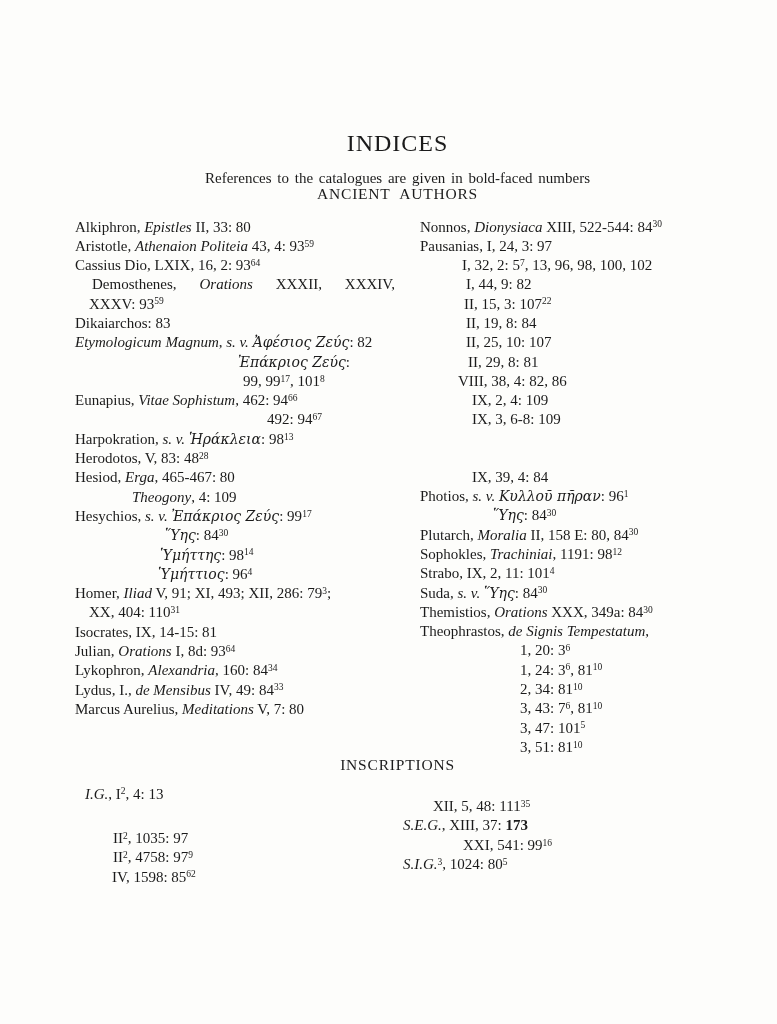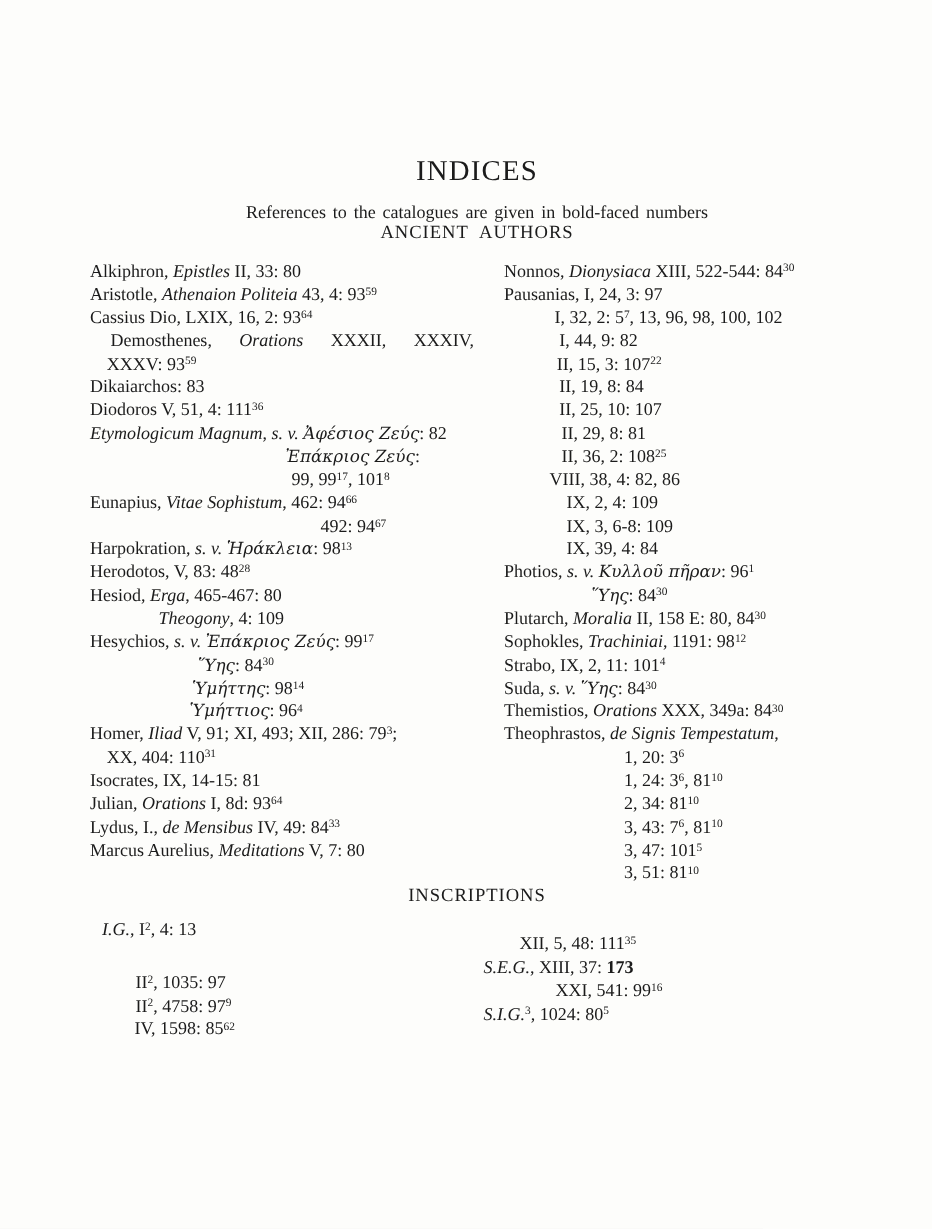--- a/index.html
+++ b/index.html
@@ -63,55 +63,54 @@
     <h2 class="section-heading heading-authors">ANCIENT AUTHORS</h2>
 
     <div class="cols">
       <div class="col col-left">
           <div class="line"><span>Alkiphron, </span><i>Epistles</i><span> II, 33: 80</span></div>
           <div class="line"><span>Aristotle, </span><i>Athenaion Politeia</i><span> 43, 4: 93</span><sup>59</sup></div>
           <div class="line"><span>Cassius Dio, LXIX, 16, 2: 93</span><sup>64</sup></div>
           <div class="line justify"><span>Demosthenes, </span><i>Orations</i><span> XXXII, XXXIV,</span></div>
           <div class="line" style="padding-left: 14px;"><span>XXXV: 93</span><sup>59</sup></div>
           <div class="line"><span>Dikaiarchos: 83</span></div>
-          <div class="line"><span>Diodoros V, 51, 4: 111</span><sup>36</sup></div>
           <div class="line"><i>Etymologicum Magnum</i><span>, </span><i>s. v.</i><span> </span><span class="greek">Ἀφέσιος Ζεύς</span><span>: 82</span></div>
           <div class="line" style="padding-left: 163px;"><span class="greek">Ἐπάκριος Ζεύς</span><span>:</span></div>
           <div class="line" style="padding-left: 168px;"><span>99, 99</span><sup>17</sup><span>, 101</span><sup>8</sup></div>
           <div class="line"><span>Eunapius, </span><i>Vitae Sophistum</i><span>, 462: 94</span><sup>66</sup></div>
           <div class="line" style="padding-left: 192px;"><span>492: 94</span><sup>67</sup></div>
           <div class="line"><span>Harpokration, </span><i>s. v.</i><span> </span><span class="greek">Ἡράκλεια</span><span>: 98</span><sup>13</sup></div>
           <div class="line"><span>Herodotos, V, 83: 48</span><sup>28</sup></div>
           <div class="line"><span>Hesiod, </span><i>Erga</i><span>, 465-467: 80</span></div>
           <div class="line" style="padding-left: 57px;"><i>Theogony</i><span>, 4: 109</span></div>
           <div class="line"><span>Hesychios, </span><i>s. v.</i><span> </span><span class="greek">Ἐπάκριος Ζεύς</span><span>: 99</span><sup>17</sup></div>
           <div class="line" style="padding-left: 90px;"><span class="greek">Ὕης</span><span>: 84</span><sup>30</sup></div>
           <div class="line" style="padding-left: 85px;"><span class="greek">Ὑμήττης</span><span>: 98</span><sup>14</sup></div>
           <div class="line" style="padding-left: 83px;"><span class="greek">Ὑμήττιος</span><span>: 96</span><sup>4</sup></div>
           <div class="line"><span>Homer, </span><i>Iliad</i><span> V, 91; XI, 493; XII, 286: 79</span><sup>3</sup><span>;</span></div>
           <div class="line" style="padding-left: 14px;"><span>XX, 404: 110</span><sup>31</sup></div>
           <div class="line"><span>Isocrates, IX, 14-15: 81</span></div>
           <div class="line"><span>Julian, </span><i>Orations</i><span> I, 8d: 93</span><sup>64</sup></div>
+          <div class="line"><span>Lykophron, </span><i>Alexandria</i><span>, 160: 84</span><sup>34</sup></div>
           <div class="line"><span>Lydus, I., </span><i>de Mensibus</i><span> IV, 49: 84</span><sup>33</sup></div>
           <div class="line"><span>Marcus Aurelius, </span><i>Meditations</i><span> V, 7: 80</span></div>
         </div>
       <div class="col col-right">
           <div class="line"><span>Nonnos, </span><i>Dionysiaca</i><span> XIII, 522-544: 84</span><sup>30</sup></div>
           <div class="line"><span>Pausanias, I, 24, 3: 97</span></div>
           <div class="line" style="padding-left: 42px;"><span>I, 32, 2: 5</span><sup>7</sup><span>, 13, 96, 98, 100, 102</span></div>
           <div class="line" style="padding-left: 46px;"><span>I, 44, 9: 82</span></div>
           <div class="line" style="padding-left: 44px;"><span>II, 15, 3: 107</span><sup>22</sup></div>
           <div class="line" style="padding-left: 46px;"><span>II, 19, 8: 84</span></div>
           <div class="line" style="padding-left: 46px;"><span>II, 25, 10: 107</span></div>
           <div class="line" style="padding-left: 48px;"><span>II, 29, 8: 81</span></div>
-          <div class="line" style="padding-left: 48px;"><span>II, 36, 2: 108</span><sup>25</sup></div>
           <div class="line" style="padding-left: 38px;"><span>VIII, 38, 4: 82, 86</span></div>
           <div class="line" style="padding-left: 52px;"><span>IX, 2, 4: 109</span></div>
           <div class="line" style="padding-left: 52px;"><span>IX, 3, 6-8: 109</span></div>
-          <div class="line" style="padding-left: 52px;"><span>IX, 39, 4: 84</span></div>
+          <div class="line" style="padding-left: 52px; margin-top: 38px;"><span>IX, 39, 4: 84</span></div>
           <div class="line"><span>Photios, </span><i>s. v.</i><span> </span><span class="greek">Κυλλοῦ πῆραν</span><span>: 96</span><sup>1</sup></div>
           <div class="line" style="padding-left: 73px;"><span class="greek">Ὕης</span><span>: 84</span><sup>30</sup></div>
           <div class="line"><span>Plutarch, </span><i>Moralia</i><span> II, 158 E: 80, 84</span><sup>30</sup></div>
           <div class="line"><span>Sophokles, </span><i>Trachiniai</i><span>, 1191: 98</span><sup>12</sup></div>
           <div class="line"><span>Strabo, IX, 2, 11: 101</span><sup>4</sup></div>
           <div class="line"><span>Suda, </span><i>s. v.</i><span> </span><span class="greek">Ὕης</span><span>: 84</span><sup>30</sup></div>
           <div class="line"><span>Themistios, </span><i>Orations</i><span> XXX, 349a: 84</span><sup>30</sup></div>
           <div class="line"><span>Theophrastos, </span><i>de Signis Tempestatum</i><span>,</span></div>
           <div class="line" style="padding-left: 100px;"><span>1, 20: 3</span><sup>6</sup></div>
           <div class="line" style="padding-left: 100px;"><span>1, 24: 3</span><sup>6</sup><span>, 81</span><sup>10</sup></div>

